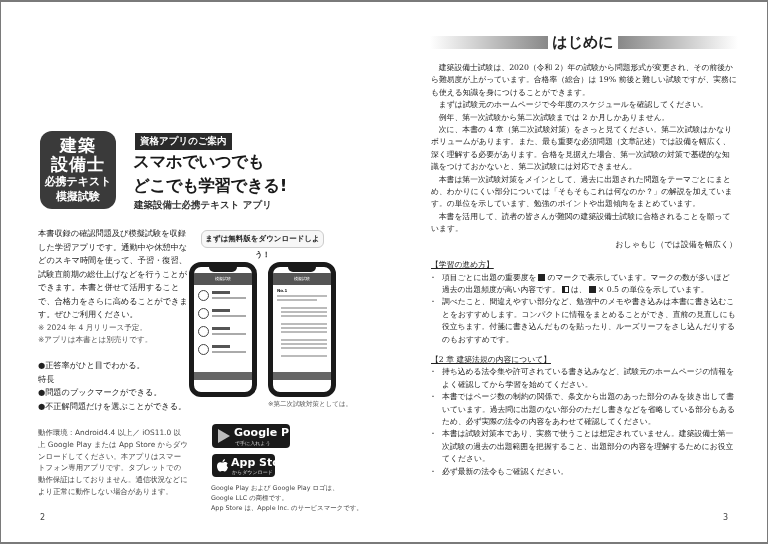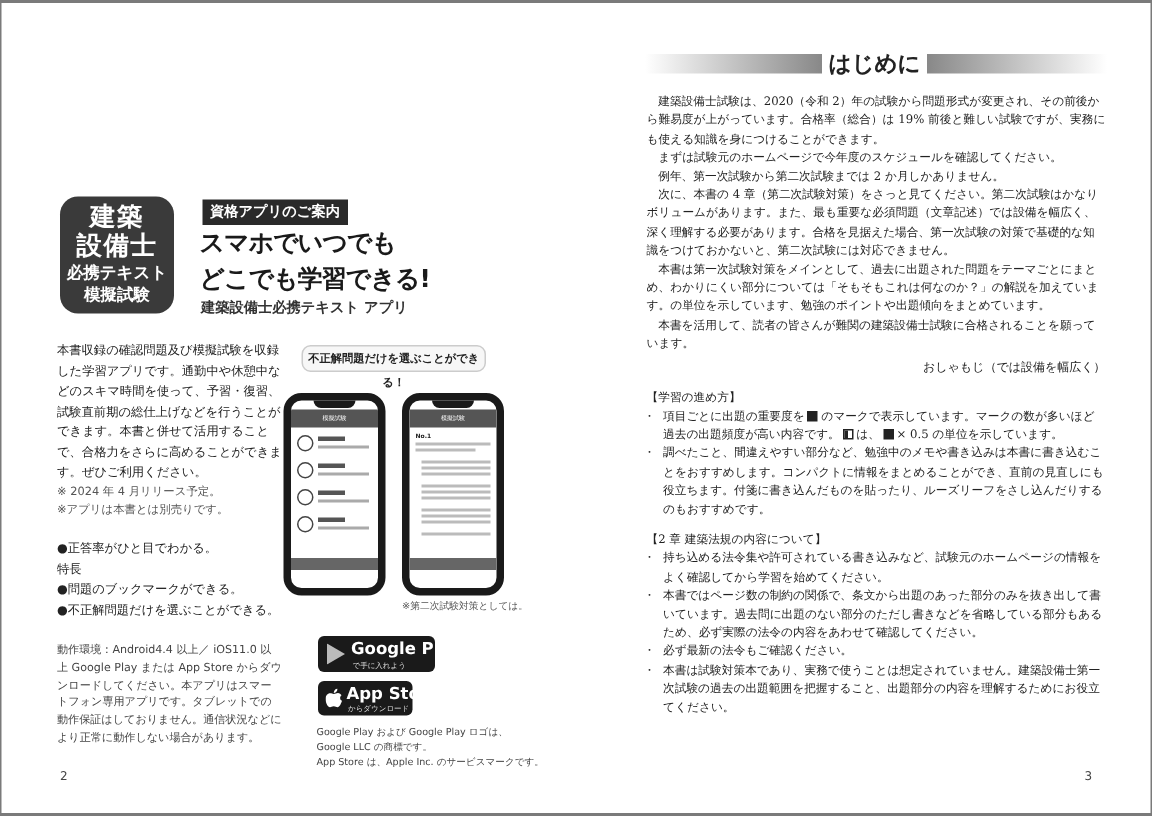--- a/index.html
+++ b/index.html
@@ -45,21 +45,21 @@
 
   
   .heading-band { position: absolute; left: 430px; top: 32px; width: 310px; height: 20px; }
   .heading-band .bar-l { position: absolute; left: 0; top: 4px; width: 118px; height: 13px; background: linear-gradient(to right, #fff, #888); }
   .heading-band .bar-r { position: absolute; left: 188px; top: 4px; width: 120px; height: 13px; background: linear-gradient(to right, #888, #fff); }
   .heading-band .title { position: absolute; left: 120px; top: 0; width: 66px; text-align: center; font-family: "DejaVu Serif", serif; font-size: 15px; font-weight: bold; color: #222; line-height: 20px; }
 
   .body-r { position: absolute; left: 431px; top: 62px; width: 306px; font-family: "DejaVu Serif", serif; font-size: 7.8px; line-height: 12.4px; color: #222; }
   .body-r p { text-indent: 1em; }
   .sign { text-align: right; margin-top: 3px; font-size: 8px; }
-  .sec-h { margin-top: 8px; }
+  .sec-h { margin-top: 8px; text-decoration: underline; }
   .sec { font-family: "DejaVu Serif", serif; font-size: 7.8px; line-height: 12.4px; color: #222; }
   .bul { position: relative; padding-left: 11px; }
   .bul::before { content: "・"; position: absolute; left: -2px; top: 0; }
   .sq { display: inline-block; width: 7px; height: 7px; background: #222; vertical-align: -1px; margin: 0 2px; }
   .sq.half { background: linear-gradient(to right, #222 50%, #fff 50%); border: 1px solid #222; }
 </style>
 </head>
 <body>
 
 <div class="frame"></div>
@@ -84,21 +84,21 @@
   <div>※アプリは本書とは別売りです。</div>
 </div>
 <div class="features">
   <div>●正答率がひと目でわかる。</div>
   <div>特長</div>
   <div>●問題のブックマークができる。</div>
   <div>●不正解問題だけを選ぶことができる。</div>
 </div>
 <div class="env">動作環境：Android4.4 以上／ iOS11.0 以上 Google Play または App Store からダウンロードしてください。本アプリはスマートフォン専用アプリです。タブレットでの動作保証はしておりません。通信状況などにより正常に動作しない場合があります。</div>
 
-<div class="dl-bubble">不正解問題だけを選ぶことができる！</div>
+<div class="dl-bubble">まずは無料版をダウンロードしよう！</div>
 
 <div class="phone" style="left:189px; top:262px;">
   <div class="notch"></div>
   <div class="topbar">模擬試験</div>
   <div class="row" style="top:22px;">
       <div class="circ"></div>
       <div class="t1"></div>
       <div class="t2"></div>
     </div>
   <div class="row" style="top:40px;">
@@ -180,17 +180,17 @@
 
   <div class="sec sec-h">【学習の進め方】</div>
   <div class="sec bul">
     <span>項目ごとに出題の重要度を</span><span class="sq"></span><span>のマークで表示しています。マークの数が多いほど過去の出題頻度が高い内容です。</span><span class="sq half"></span><span>は、</span><span class="sq"></span><span>× 0.5 の単位を示しています。</span>
   </div>
   <div class="sec bul">調べたこと、間違えやすい部分など、勉強中のメモや書き込みは本書に書き込むことをおすすめします。コンパクトに情報をまとめることができ、直前の見直しにも役立ちます。付箋に書き込んだものを貼ったり、ルーズリーフをさし込んだりするのもおすすめです。</div>
 
   <div class="sec sec-h">【2 章 建築法規の内容について】</div>
   <div class="sec bul">持ち込める法令集や許可されている書き込みなど、試験元のホームページの情報をよく確認してから学習を始めてください。</div>
   <div class="sec bul">本書ではページ数の制約の関係で、条文から出題のあった部分のみを抜き出して書いています。過去問に出題のない部分のただし書きなどを省略している部分もあるため、必ず実際の法令の内容をあわせて確認してください。</div>
+  <div class="sec bul">本書は試験対策本であり、実務で使うことは想定されていません。建築設備士第一次試験の過去の出題範囲を把握すること、出題部分の内容を理解するためにお役立てください。</div>
   <div class="sec bul">必ず最新の法令もご確認ください。</div>
-  <div class="sec bul">本書は試験対策本であり、実務で使うことは想定されていません。建築設備士第一次試験の過去の出題範囲を把握すること、出題部分の内容を理解するためにお役立てください。</div>
 </div>
 
 <div class="pnum" style="left:723px;">3</div>
 
 </body></html>

